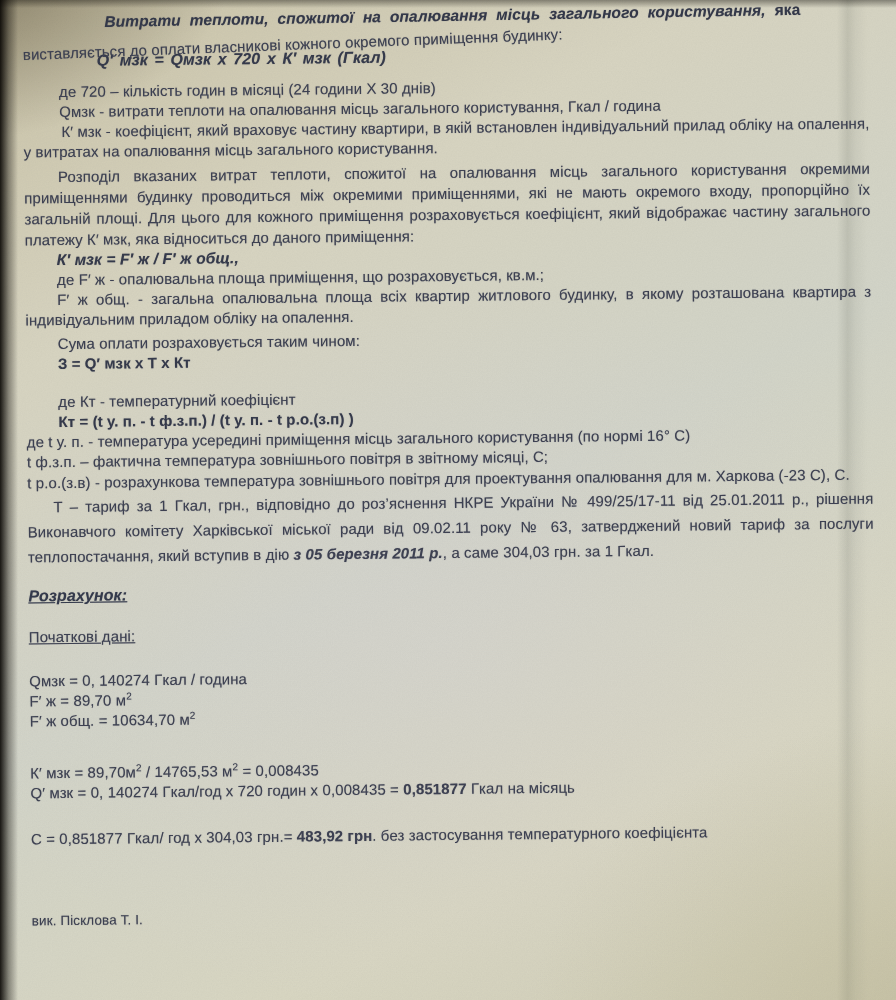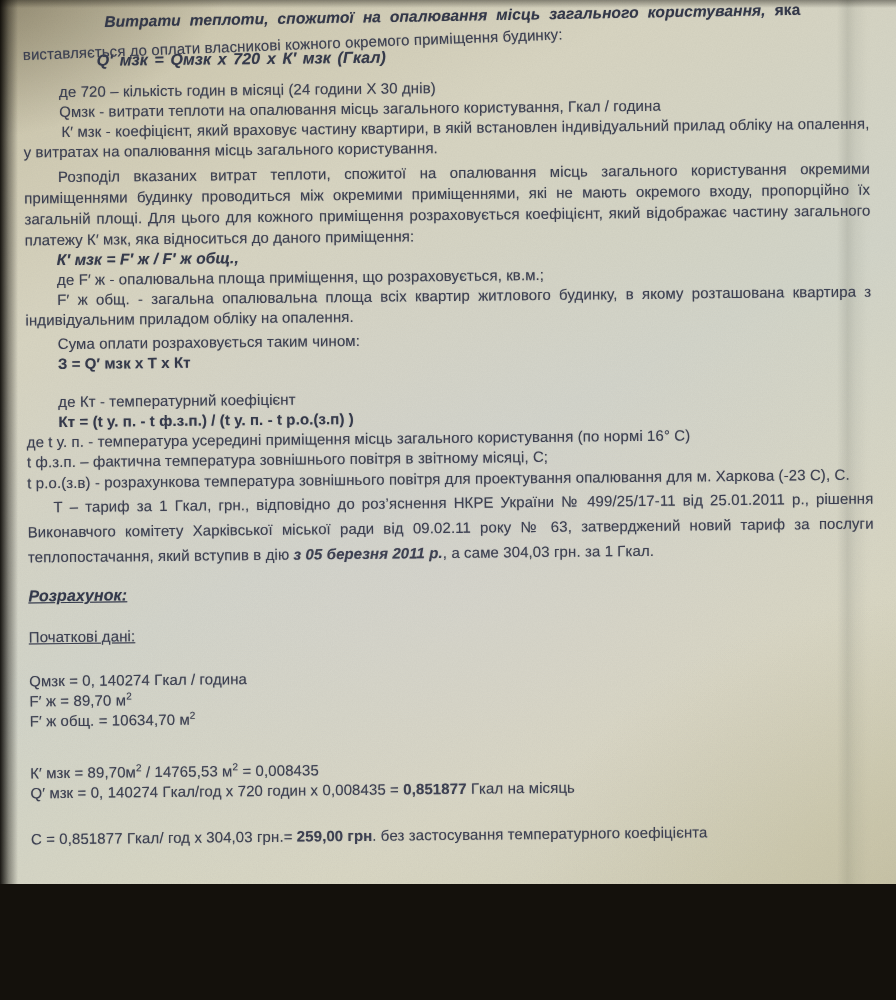--- a/index.html
+++ b/index.html
@@ -6,21 +6,21 @@
   body {
     width: 896px; height: 1000px;
     background: #14110c;
     overflow: hidden;
     font-family: "Liberation Sans", "DejaVu Sans", sans-serif;
   }
 
   
   .photo {
     position: relative;
-    width: 896px; height: 884px;
+    width: 896px; height: 1000px;
     overflow: hidden;
     background:
       radial-gradient(ellipse 420px 260px at -60px -40px, rgba(48,38,18,.50), transparent 70%),
       radial-gradient(ellipse 560px 420px at 104% 102%, rgba(170,160,112,.25), transparent 72%),
       radial-gradient(ellipse 700px 500px at 50% 65%, rgba(214,206,226,.18), transparent 75%),
       linear-gradient(90deg, transparent 93.4%, rgba(120,124,112,.22) 94.6%, rgba(120,124,112,.09) 95.5%, transparent 96.8%),
       linear-gradient(152deg, #c9c2a6 0%, #d7d4c1 26%, #d2d4c8 52%, #d8d6c2 78%, #cfccb5 100%);
   }
 
   .edge-left {
@@ -102,21 +102,21 @@
       <p data-name="def-t-f-z-p"><span data-name="def-t-f-z-p-text">t ф.з.п. – фактична температура зовнішнього повітря в звітному місяці, С;</span></p>
       <p data-name="def-t-r-o"><span data-name="def-t-r-o-text">t р.о.(з.в) - розрахункова температура зовнішнього повітря для проектування опалювання для м. Харкова (-23 С), С.</span></p>
       <p data-name="para-taryf"><span data-name="para-taryf-text">Т – тариф за 1 Гкал, грн., відповідно до роз’яснення НКРЕ України № 499/25/17-11 від 25.01.2011 р., рішення Виконавчого комітету Харківської міської ради від 09.02.11 року № 63, затверджений новий тариф за послуги теплопостачання, який вступив в дію </span><span class="b i" data-name="para-taryf-text">з 05 березня 2011 р.</span><span data-name="para-taryf-text">, а саме 304,03 грн. за 1 Гкал.</span></p>
       <p data-name="heading-rozrakhunok"><span class="b i u" data-name="heading-rozrakhunok-text">Розрахунок:</span></p>
       <p data-name="heading-pochatkovi-dani"><span class="u" data-name="heading-pochatkovi-dani-text">Початкові дані:</span></p>
       <p data-name="data-qmzk"><span data-name="data-qmzk-text">Qмзк = 0, 140274 Гкал / година</span></p>
       <p data-name="data-f-zh"><span data-name="data-f-zh-text">F′ ж = 89,70 м</span><sup data-name="data-f-zh-text">2</sup></p>
       <p data-name="data-f-zh-obshch"><span data-name="data-f-zh-obshch-text">F′ ж общ. = 10634,70 м</span><sup data-name="data-f-zh-obshch-text">2</sup></p>
       <p data-name="calc-k-mzk"><span data-name="calc-k-mzk-text">К′ мзк = 89,70м</span><sup data-name="calc-k-mzk-text">2</sup><span data-name="calc-k-mzk-text"> / 14765,53 м</span><sup data-name="calc-k-mzk-text">2</sup><span data-name="calc-k-mzk-text"> = 0,008435</span></p>
       <p data-name="calc-q-mzk"><span data-name="calc-q-mzk-text">Q′ мзк = 0, 140274 Гкал/год х 720 годин х 0,008435 = </span><span class="b" data-name="calc-q-mzk-text">0,851877</span><span data-name="calc-q-mzk-text"> Гкал на місяць</span></p>
-      <p data-name="calc-c"><span data-name="calc-c-text">С = 0,851877 Гкал/ год х 304,03 грн.= </span><span class="b" data-name="calc-c-text">259,00 грн</span><span data-name="calc-c-text">. без застосування температурного коефіцієнта</span></p>
+      <p data-name="calc-c"><span data-name="calc-c-text">С = 0,851877 Гкал/ год х 304,03 грн.= </span><span class="b" data-name="calc-c-text">483,92 грн</span><span data-name="calc-c-text">. без застосування температурного коефіцієнта</span></p>
       <p data-name="author-line"><span data-name="author-line-text">вик. Пісклова Т. І.</span></p>
     </div>
   <div class="edge-top" data-name="photo-top-edge-shadow"></div>
   <div class="edge-left" data-name="photo-left-edge-shadow"></div>
   <svg class="grain" data-name="photo-grain-overlay" width="896" height="1000" xmlns="http://www.w3.org/2000/svg" aria-hidden="true">
     <filter id="grainf">
       <feTurbulence type="fractalNoise" baseFrequency="0.8" numOctaves="2" stitchTiles="stitch"></feTurbulence>
       <feColorMatrix type="saturate" values="0"></feColorMatrix>
       <feComponentTransfer>
           <feFuncA type="linear" slope="0.16" intercept="0"></feFuncA>

